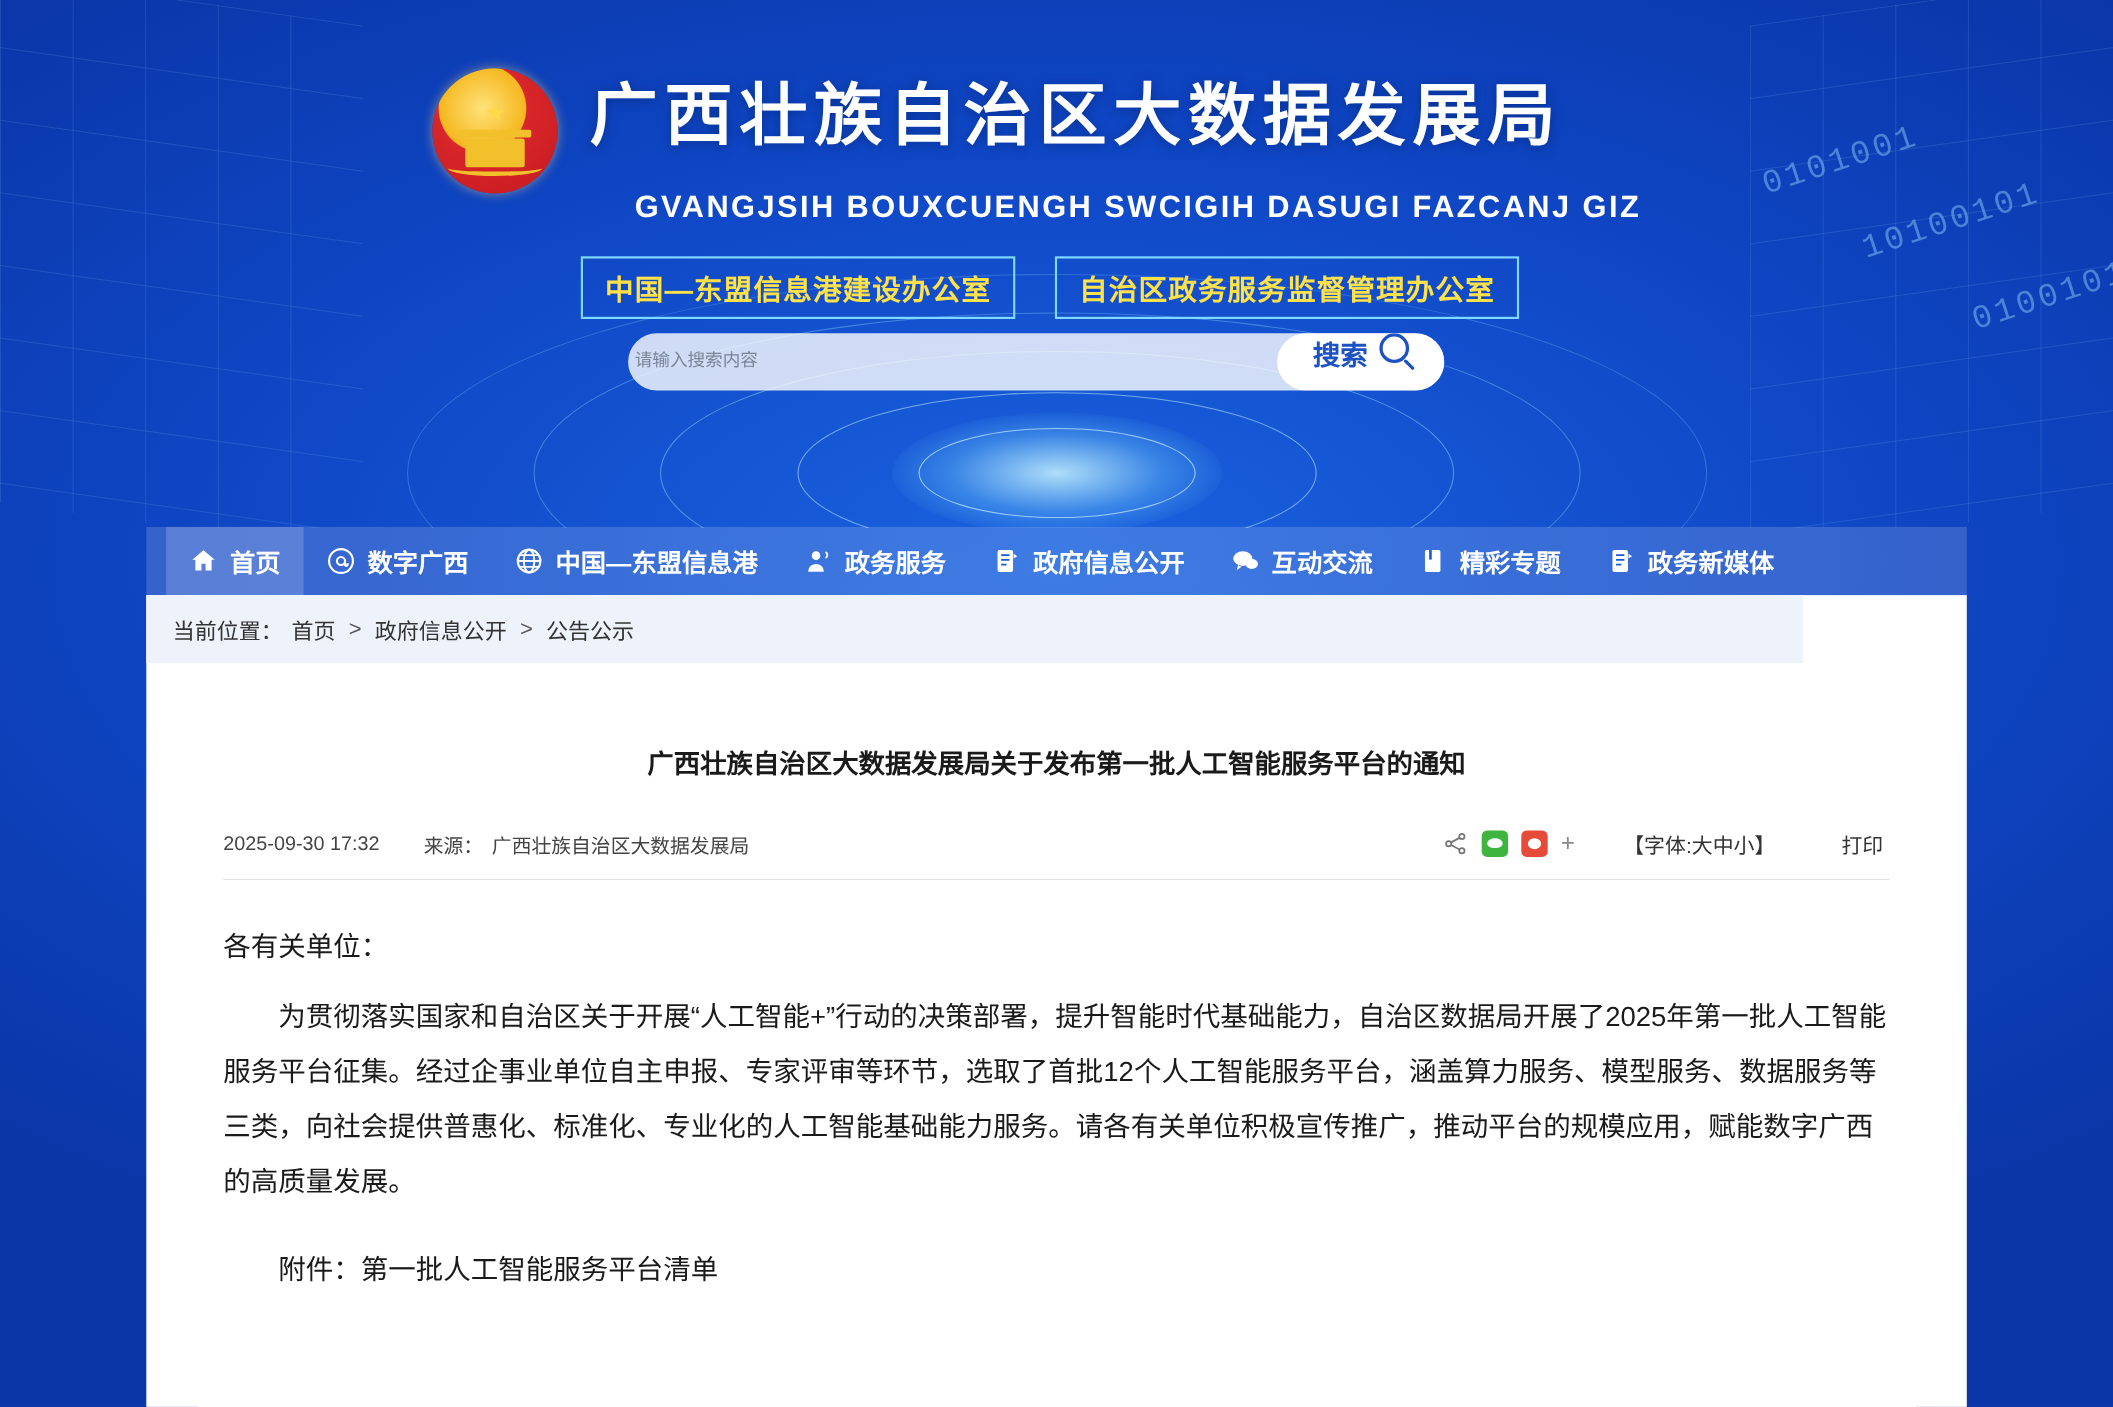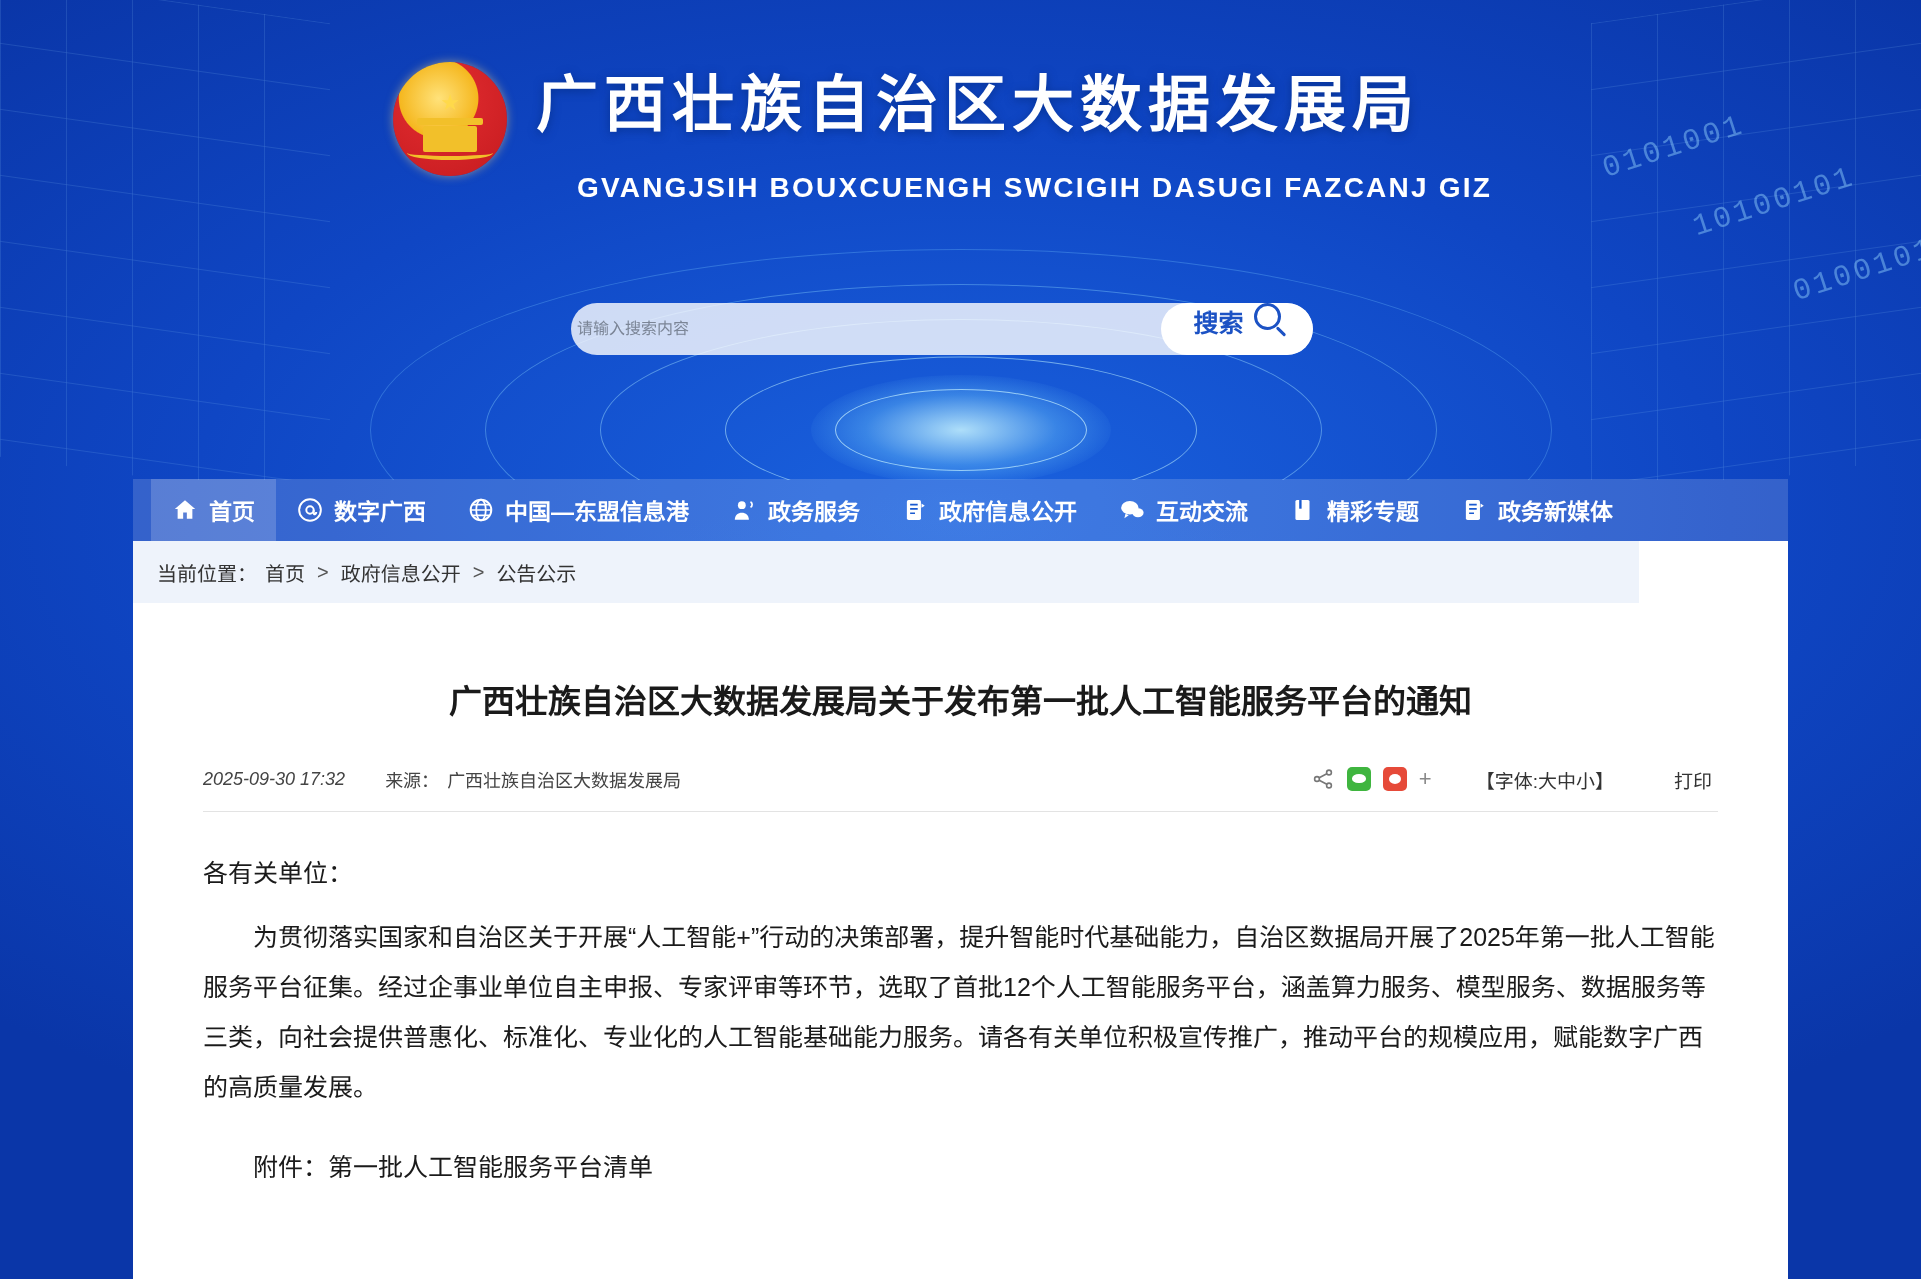--- a/index.html
+++ b/index.html
@@ -244,35 +244,35 @@
     position: absolute;
     left: 179px; top: 617px;
     width: 1563px;
     height: 662px;
     background: #ffffff;
     box-sizing: border-box;
   }
   .article-title {
     margin: 63px 40px 0 40px;
     text-align: center;
-    font-size: 33px;
+    font-size: 24px;
     font-weight: bold;
     color: #1a1a1a;
     line-height: 1.35;
   }
   .meta {
     margin: 41px 24px 0 24px;
     display: flex;
     align-items: center;
     font-size: 18px;
     color: #555;
     border-bottom: 1px solid #e3e3e3;
     padding-bottom: 18px;
   }
-  .meta .date { margin-right: 40px; color: #444; font-style: italic; }
+  .meta .date { margin-right: 40px; color: #444; }
   .meta .source-label { color: #444; }
   .meta .source-val { color: #444; margin-left: 8px; }
   .meta .spacer { flex: 1; }
   .share { display: flex; align-items: center; gap: 12px; margin-right: 44px; }
   .share-ico { width: 24px; height: 24px; display: inline-block; }
   .share-ico.wechat { background: #3fb53f; border-radius: 5px; position: relative; }
   .share-ico.wechat:after {
     content: ""; position: absolute; left: 5px; top: 7px; width: 14px; height: 9px;
     background: #fff; border-radius: 50% 50% 45% 45%;
   }
@@ -320,20 +320,24 @@
       <div class="emblem">
         <div class="star">★</div>
         <div class="ears"></div>
         <div class="gate"></div>
       </div>
     </div>
 
     <div class="site-title">广西壮族自治区大数据发展局</div>
     <div class="site-subtitle">GVANGJSIH BOUXCUENGH SWCIGIH DASUGI FAZCANJ GIZ</div>
 
+    <div class="office-links">
+      <div class="office-link">中国—东盟信息港建设办公室</div>
+      <div class="office-link">自治区政务服务监督管理办公室</div>
+    </div>
 
     <div class="search-bar">
       <input class="search-input" type="text" placeholder="请输入搜索内容" style="">
       <div class="search-btn">
         <span>搜索</span>
         <span class="mag"></span>
       </div>
     </div>
   </div>
 

